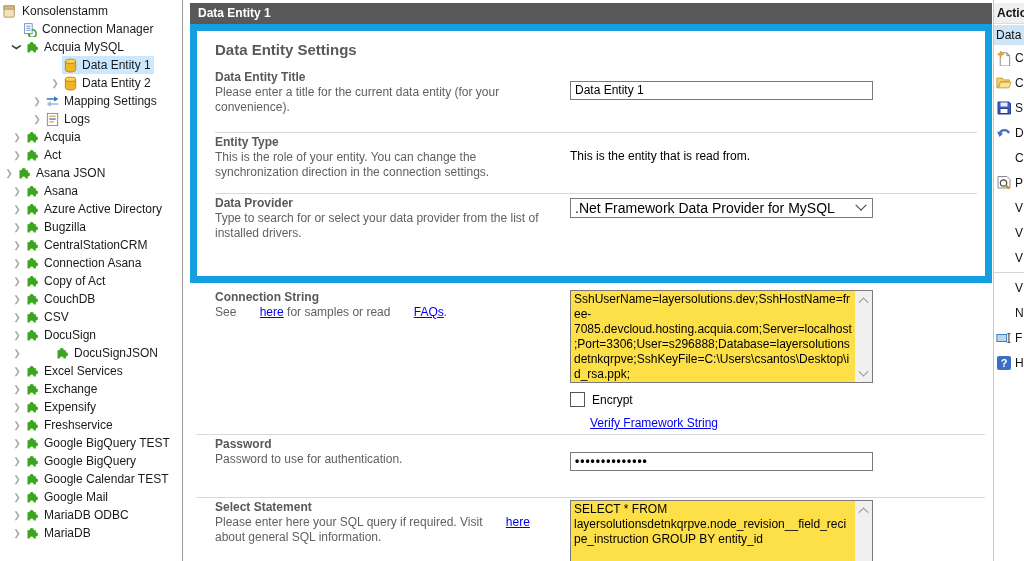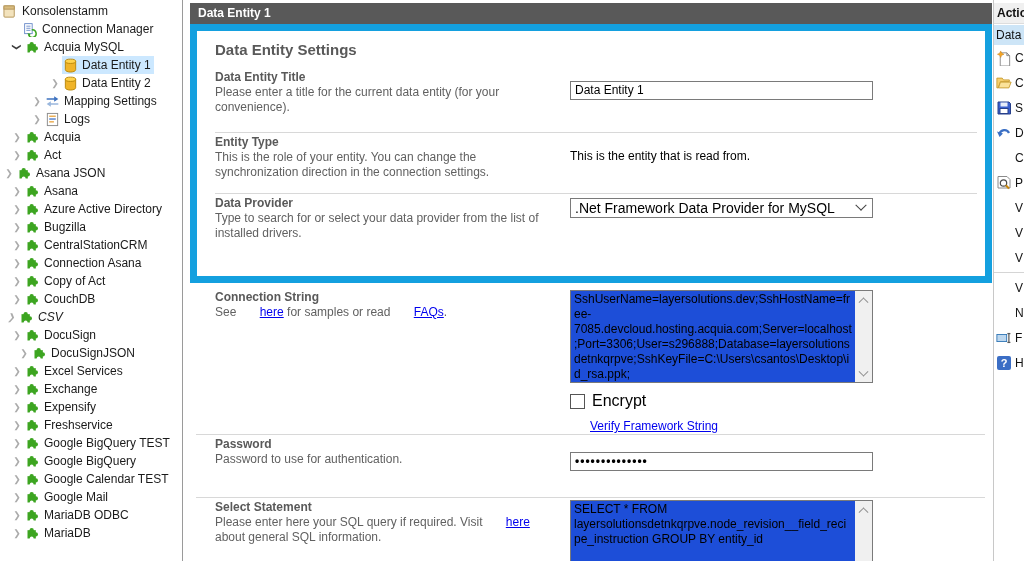--- a/index.html
+++ b/index.html
@@ -52,33 +52,33 @@
   .tbox{width:303px;height:19px;box-sizing:border-box;border:1px solid #7a7a7a;font-size:12px;
     font-family:"Liberation Sans",sans-serif;padding:1px 4px;color:#000;background:#fff;}
   .tbox.pwd{font-weight:bold;letter-spacing:1px;font-size:12px;}
   .static-val{font-size:12px;color:#000;}
   .selbox{width:303px;height:20px;box-sizing:border-box;border:1px solid #7a7a7a;background:#fff;
     display:flex;align-items:center;justify-content:space-between;padding:0 7px 0 4px;cursor:default;}
   .seltext{font-size:14px;color:#000;white-space:nowrap;overflow:hidden;}
   .selchev{width:7px;height:7px;border-right:1.4px solid #444;border-bottom:1.4px solid #444;
     transform:rotate(45deg) translate(-2px,-2px);flex:0 0 7px;}
 
-  .tawrap{display:flex;width:303px;height:93px;box-sizing:border-box;border:1px solid #7a7a7a;background:#1d4ed8;}
+  .tawrap{display:flex;width:303px;height:93px;box-sizing:border-box;border:1px solid #7a7a7a;background:#fde047;}
   .tawrap.tall{height:150px;}
   .ta{flex:1;overflow:hidden;font-size:12px;line-height:15px;color:#000;padding:1px 3px;
     overflow-wrap:break-word;white-space:pre-wrap;}
   .vsb{width:17px;flex:0 0 17px;background:#f0f0f0;display:flex;flex-direction:column;justify-content:space-between;}
   .sbbtn{height:16px;display:flex;align-items:center;justify-content:center;}
   .sbchev{width:6px;height:6px;border-right:1.4px solid #909090;border-bottom:1.4px solid #909090;}
   .sbchev.up{transform:rotate(225deg) translate(-2px,-2px);}
   .sbchev.down{transform:rotate(45deg) translate(-2px,-2px);}
 
   .cbrow{display:flex;align-items:center;margin-top:9px;}
   .cb{width:13px;height:13px;border:1px solid #555;background:#fff;display:inline-block;flex:0 0 13px;}
-  .cblabel{font-size:16px;color:#000;margin-left:7px;}
+  .cblabel{font-size:12px;color:#000;margin-left:7px;}
   a.dlink,a.vlink{color:#0000ee;text-decoration:underline;font-size:12px;cursor:pointer;margin-left:20px;}
   a.vlink{display:inline-block;margin-top:9px;}
 
   
   .right-panel{position:absolute;left:993px;top:0;width:31px;height:561px;border-left:1px solid #c8c8c8;
     overflow:hidden;background:#fff;box-sizing:content-box;}
   .rp-header{margin-top:3px;height:20px;line-height:20px;font-size:12px;font-weight:bold;color:#111;
     background:#f0f0f0;border-bottom:1px solid #ddd;padding-left:3px;white-space:nowrap;}
   .rp-group{height:20px;line-height:20px;font-size:12px;color:#111;background:#cde5f7;padding-left:2px;
     margin-top:1px;white-space:nowrap;}
@@ -339,21 +339,21 @@
                 <rect x="3" y="5" width="10" height="10"></rect>
                 <circle cx="8" cy="5" r="2.6"></circle>
                 <circle cx="13" cy="10" r="2.6"></circle>
                 <circle cx="8" cy="15" r="2.3" fill="#fff"></circle>
               </g>
             </svg>
           </span>
           <span class="tlabel">CouchDB</span>
         </span>
       </div>
-      <div class="tree-row" style="padding-left: 4px; font-style: italic;">
+      <div class="tree-row" style="padding-left: 10px;">
         <span class="chev collapsed"></span>
         <span class="tree-sel">
           <span class="ticon">
             <svg viewBox="0 0 18 18">
               <g fill="#3da521">
                 <rect x="3" y="5" width="10" height="10"></rect>
                 <circle cx="8" cy="5" r="2.6"></circle>
                 <circle cx="13" cy="10" r="2.6"></circle>
                 <circle cx="8" cy="15" r="2.3" fill="#fff"></circle>
               </g>
@@ -371,21 +371,21 @@
                 <rect x="3" y="5" width="10" height="10"></rect>
                 <circle cx="8" cy="5" r="2.6"></circle>
                 <circle cx="13" cy="10" r="2.6"></circle>
                 <circle cx="8" cy="15" r="2.3" fill="#fff"></circle>
               </g>
             </svg>
           </span>
           <span class="tlabel">DocuSign</span>
         </span>
       </div>
-      <div class="tree-row" style="padding-left: 17px;">
+      <div class="tree-row" style="padding-left: 10px; gap: 30px;">
         <span class="chev collapsed"></span>
         <span class="tree-sel">
           <span class="ticon">
             <svg viewBox="0 0 18 18">
               <g fill="#3da521">
                 <rect x="3" y="5" width="10" height="10"></rect>
                 <circle cx="8" cy="5" r="2.6"></circle>
                 <circle cx="13" cy="10" r="2.6"></circle>
                 <circle cx="8" cy="15" r="2.3" fill="#fff"></circle>
               </g>

